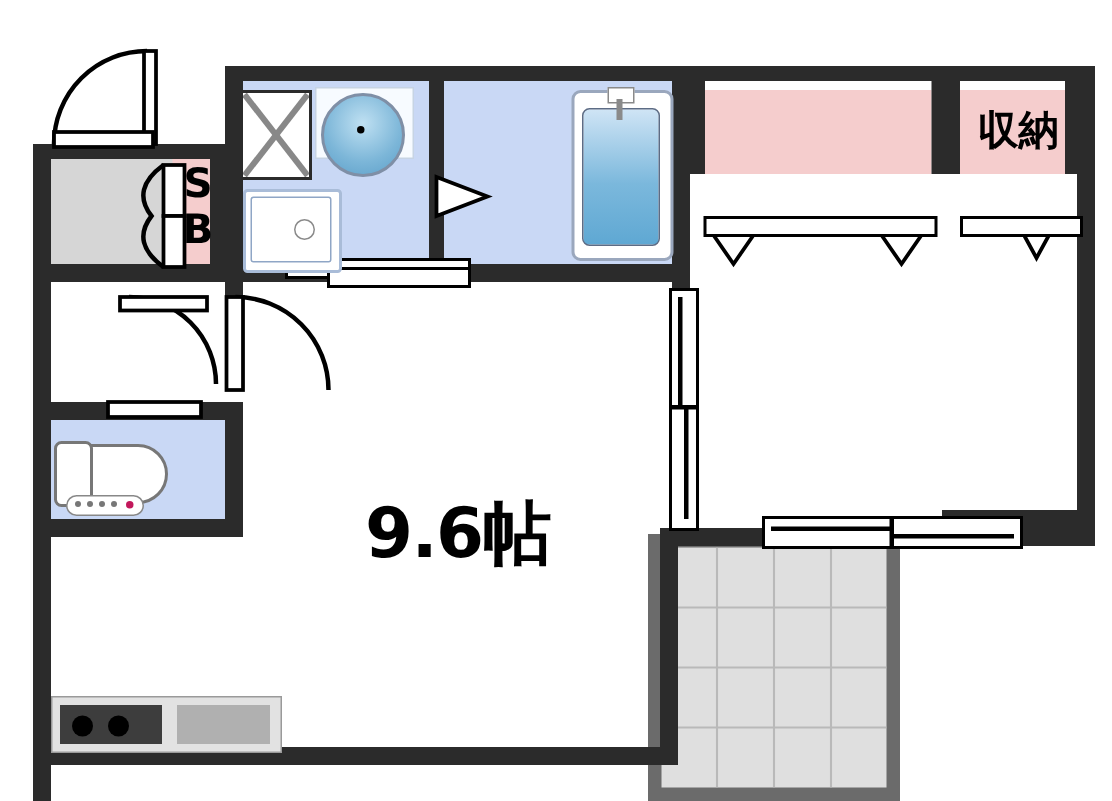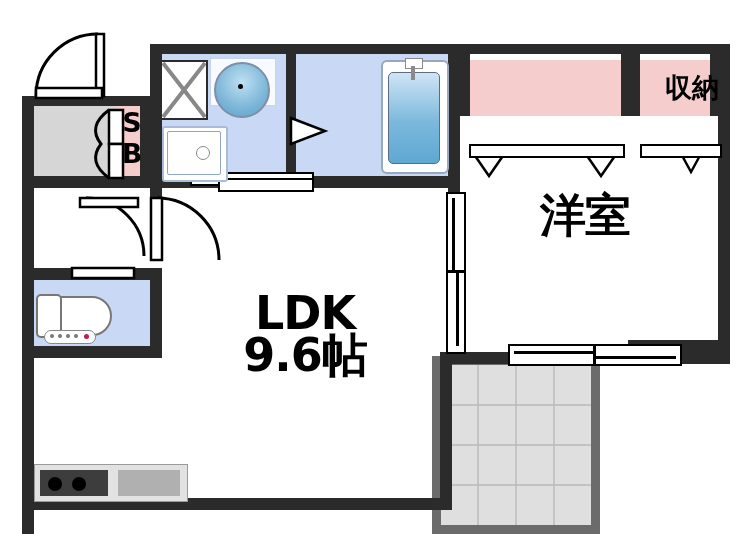--- a/index.html
+++ b/index.html
@@ -186,20 +186,18 @@
   <div class="stove" style="left:34px;top:464px;width:152px;height:36px;"></div>
   <div class="burner-plate" style="left:40px;top:470px;width:68px;height:26px;"></div>
   <div class="burner" style="left:48px;top:477px;width:14px;height:14px;"></div>
   <div class="burner" style="left:72px;top:477px;width:14px;height:14px;"></div>
   <div class="sinkpad" style="left:118px;top:470px;width:62px;height:26px;"></div>
 
 
   <div class="label lbl-sb" style="left:116px;top:110px;width:32px;">S</div>
   <div class="label lbl-sb" style="left:116px;top:141px;width:32px;">B</div>
 
-  <div class="label lbl-cl" style="left:640px;top:74px;width:78px;margin-left:13px;">収納</div>
-
-  <div class="label lbl-big" style="left:470px;top:192px;width:230px;">洋室</div>
-
-  <div class="label lbl-big" style="left:180px;top:290px;width:250px;">LDK</div>
+  <div class="label lbl-cl" style="left:640px;top:74px;width:78px;">収納</div>
+
+
   <div class="label lbl-big" style="left:180px;top:332px;width:250px;">9.6帖</div>
 
 </div>
 
 </body></html>

